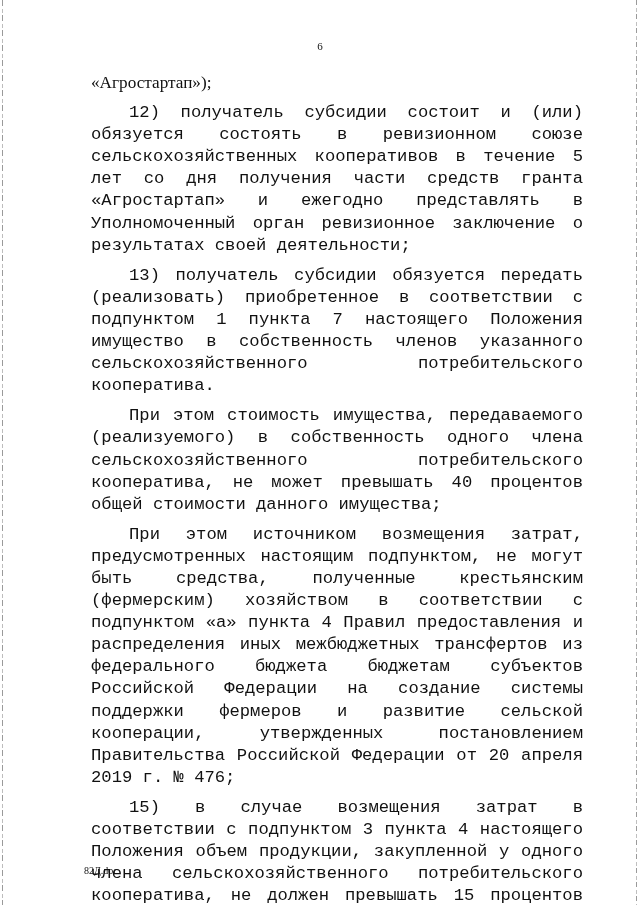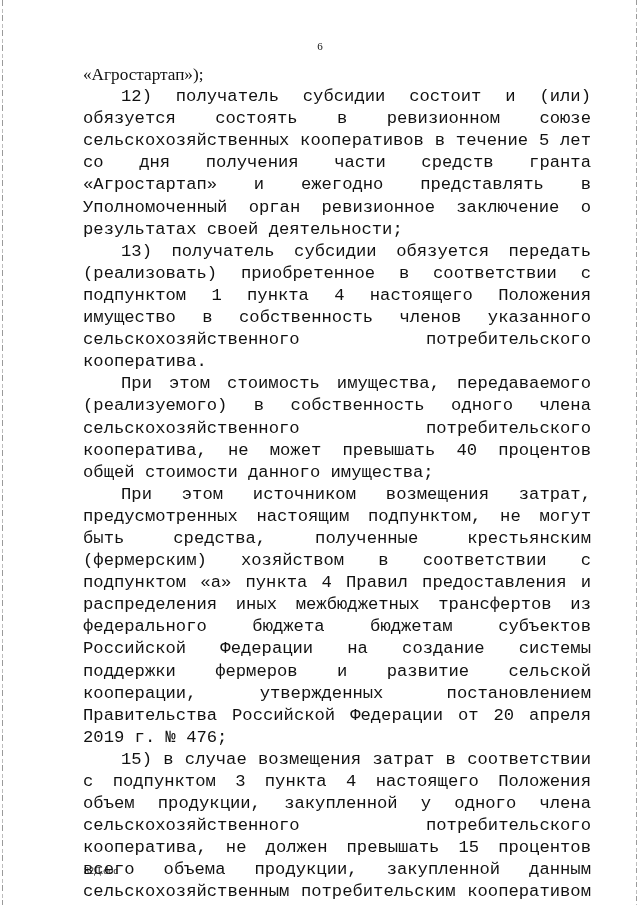--- a/index.html
+++ b/index.html
@@ -5,35 +5,35 @@
   html, body { margin: 0; padding: 0; background: #ffffff; }
   body { width: 640px; height: 905px; position: relative; overflow: hidden; }
   .edge-left { position: absolute; left: 2px; top: 0; width: 1px; height: 905px;
     background: repeating-linear-gradient(to bottom, #9a9a9a 0 6px, transparent 6px 9px, #bdbdbd 9px 13px, transparent 13px 15px); }
   .edge-right { position: absolute; left: 636px; top: 0; width: 1px; height: 905px;
     background: repeating-linear-gradient(to bottom, #9a9a9a 0 5px, transparent 5px 8px, #c0c0c0 8px 12px, transparent 12px 14px); }
   .page-number { position: absolute; top: 40px; left: 0; width: 640px; text-align: center;
     font-family: "Liberation Serif", serif; font-size: 11px; color: #111; }
   .content { position: absolute; left: 83px; top: 64px; width: 508px;
     font-family: "Liberation Serif", serif; font-size: 17.2px; line-height: 22.1px; color: #111; }
-  .content p { margin: 0; text-align: justify; text-align-last: left; }
+  .content p { margin: 8px; text-align: justify; text-align-last: left; }
   .content p.indent { text-indent: 38px; font-family: Liberation Mono, monospace; }
   .footer { position: absolute; left: 84px; top: 865px; font-family: "Liberation Serif", serif;
     font-size: 10px; color: #111; }
 </style>
 </head>
 <body>
 
 <div class="edge-left"></div>
 <div class="edge-right"></div>
 
 <div class="page-number">6</div>
 
 <div class="content">
   <p>«Агростартап»);</p>
   <p class="indent">12) получатель субсидии состоит и (или) обязуется состоять в ревизионном союзе сельскохозяйственных кооперативов в течение 5 лет со дня получения части средств гранта «Агростартап» и ежегодно представлять в Уполномоченный орган ревизионное заключение о результатах своей деятельности;</p>
-  <p class="indent">13) получатель субсидии обязуется передать (реализовать) приобретенное в соответствии с подпунктом 1 пункта 4 настоящего Положения имущество в собственность членов указанного сельскохозяйственного потребительского кооператива.</p>
+  <p class="indent">13) получатель субсидии обязуется передать (реализовать) приобретенное в соответствии с подпунктом 1 пункта 7 настоящего Положения имущество в собственность членов указанного сельскохозяйственного потребительского кооператива.</p>
   <p class="indent">При этом стоимость имущества, передаваемого (реализуемого) в собственность одного члена сельскохозяйственного потребительского кооператива, не может превышать 40 процентов общей стоимости данного имущества;</p>
   <p class="indent">При этом источником возмещения затрат, предусмотренных настоящим подпунктом, не могут быть средства, полученные крестьянским (фермерским) хозяйством в соответствии с подпунктом «а» пункта 4 Правил предоставления и распределения иных межбюджетных трансфертов из федерального бюджета бюджетам субъектов Российской Федерации на создание системы поддержки фермеров и развитие сельской кооперации, утвержденных постановлением Правительства Российской Федерации от 20 апреля 2019 г. № 476;</p>
   <p class="indent">15) в случае возмещения затрат в соответствии с подпунктом 3 пункта 4 настоящего Положения объем продукции, закупленной у одного члена сельскохозяйственного потребительского кооператива, не должен превышать 15 процентов всего объема продукции, закупленной данным сельскохозяйственным потребительским кооперативом у членов кооператива по итогам отчетного бухгалтерского периода (квартала) текущего финансового года, за который предоставляется возмещение части затрат.</p>
 </div>
 
 <div class="footer">82Д.doc</div>
 
 </body></html>

